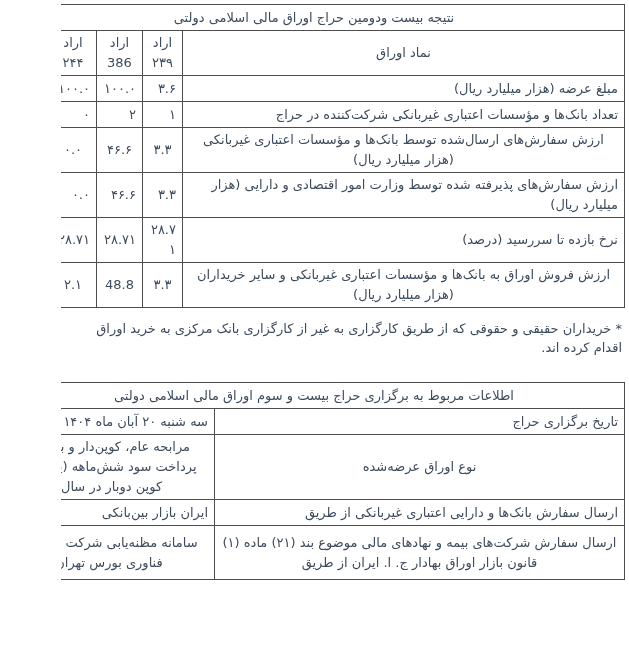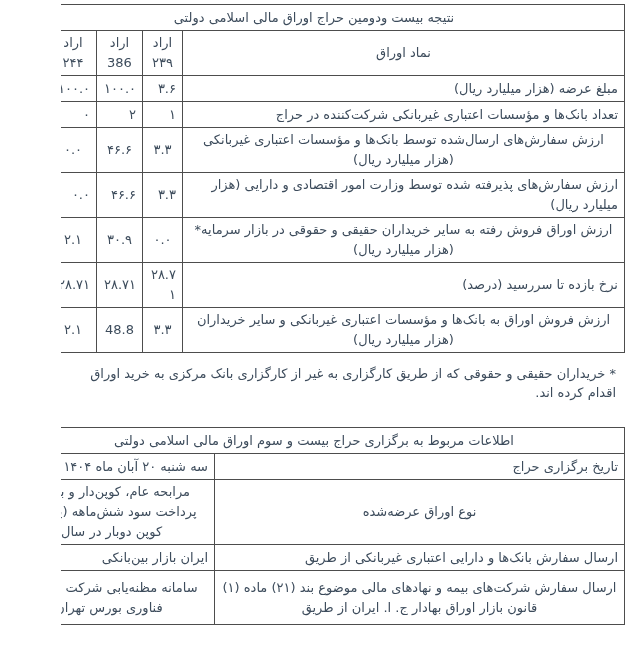--- a/index.html
+++ b/index.html
@@ -41,21 +41,21 @@
   
   col.c-label { width: 442px; }
   col.c-239   { width: 40px;  }
   col.c-243   { width: 46px;  }
   col.c-244   { width: 47px;  }
   col.c-245   { width: 46px;  }
   
   col.c-info-label { width: 410px; }
   col.c-info-value { width: 211px; }
   .footnote {
-    margin: 11px 9px 0 3px;
+    margin: 11px 3px 0 3px;
     font-size: 13px;
     line-height: 19px;
     text-align: right;
     color: #3d4c5c;
   }
   .info-table { margin-top: 25px; }
 </style>
 </head>
 <body>
 
@@ -106,27 +106,20 @@
       </tr>
 
       <tr>
         <td class="h-single">ارزش سفارش‌های پذیرفته شده توسط وزارت امور اقتصادی و دارایی (هزار میلیارد ریال)</td>
         <td class="h-single">۳.۳</td>
         <td class="h-single">۴۶.۶</td>
         <td class="h-single">۰.۰</td>
         <td class="h-single">۰.۰</td>
       </tr>
 
-      <tr>
-        <td class="h-double">ارزش اوراق فروش رفته به سایر خریداران حقیقی و حقوقی در بازار سرمایه* (هزار میلیارد ریال)</td>
-        <td class="h-double">۰.۰</td>
-        <td class="h-double">۳۰.۹</td>
-        <td class="h-double">۲.۱</td>
-        <td class="h-double">۷۵.۲</td>
-      </tr>
 
       <tr>
         <td class="h-single">نرخ بازده تا سررسید (درصد)</td>
         <td class="h-single">۲۸.۷۱</td>
         <td class="h-single">۲۸.۷۱</td>
         <td class="h-single">۲۸.۷۱</td>
         <td class="h-single">۲۸.۷۱</td>
       </tr>
 
       <tr>

